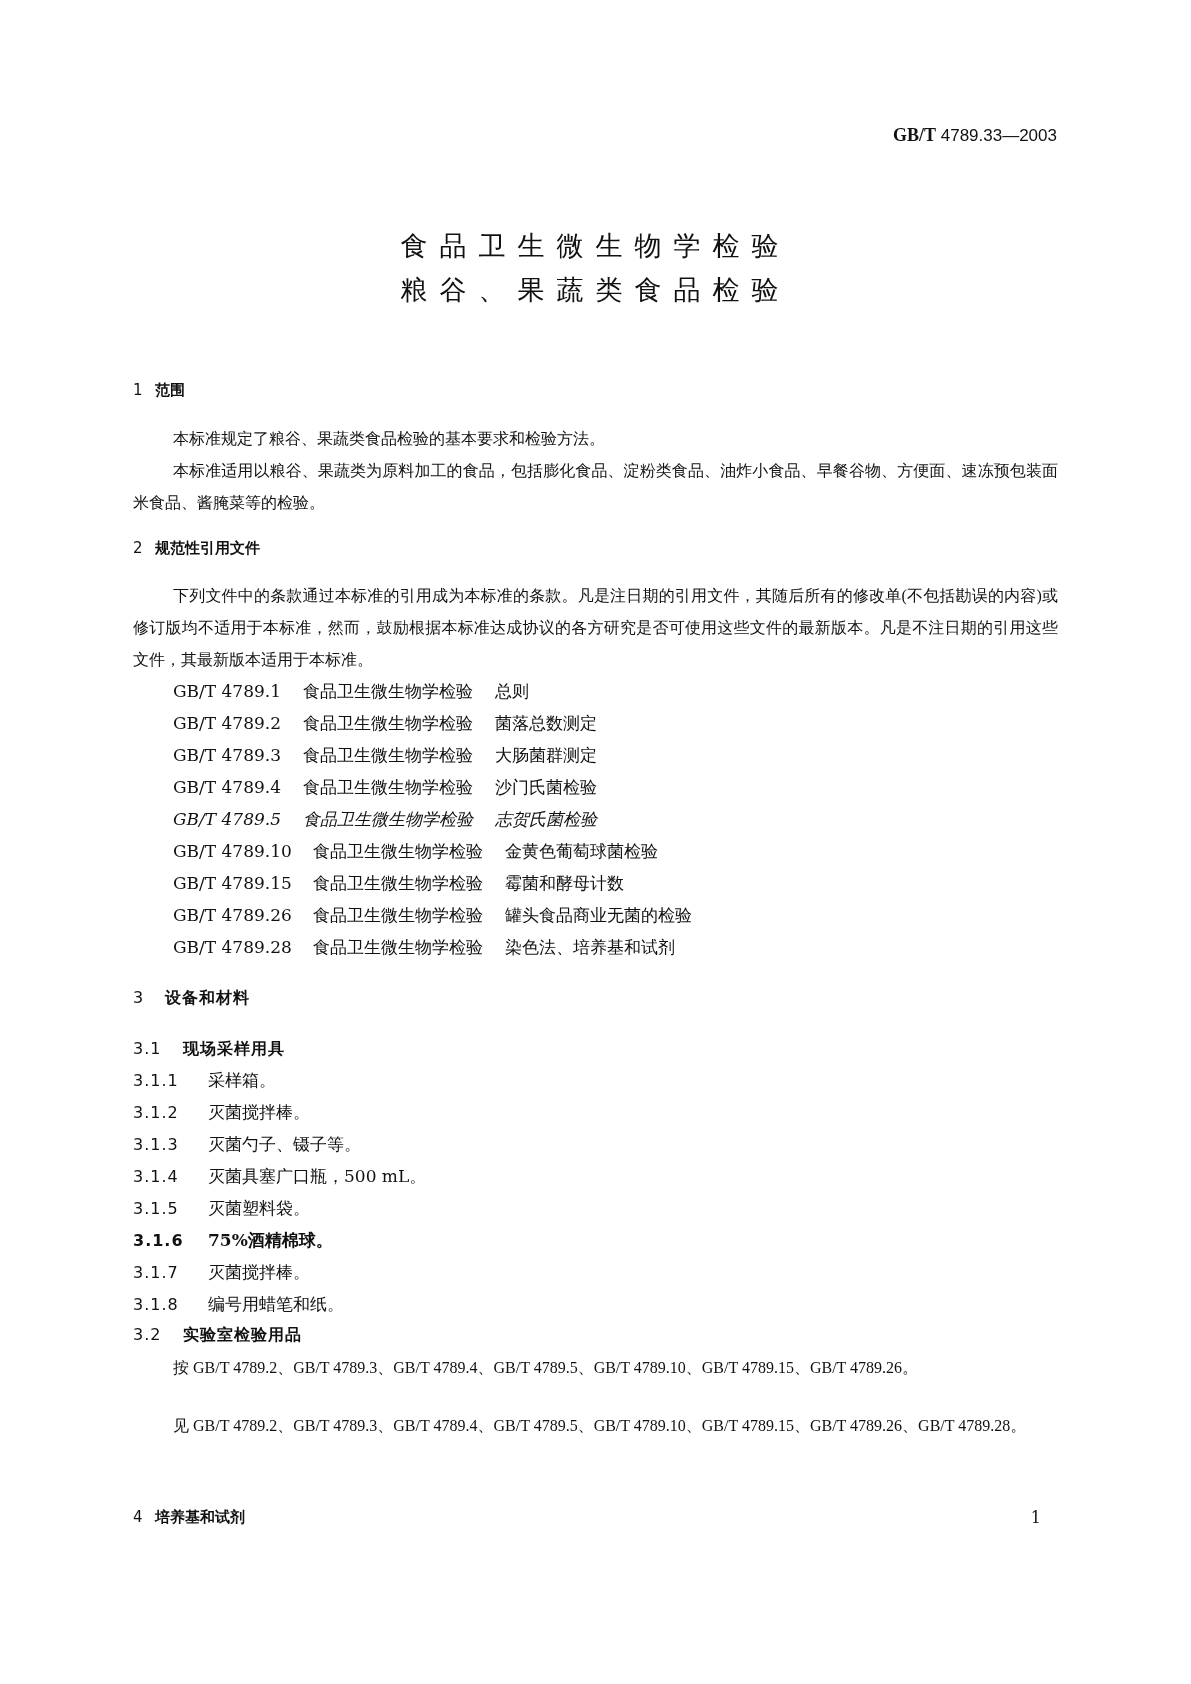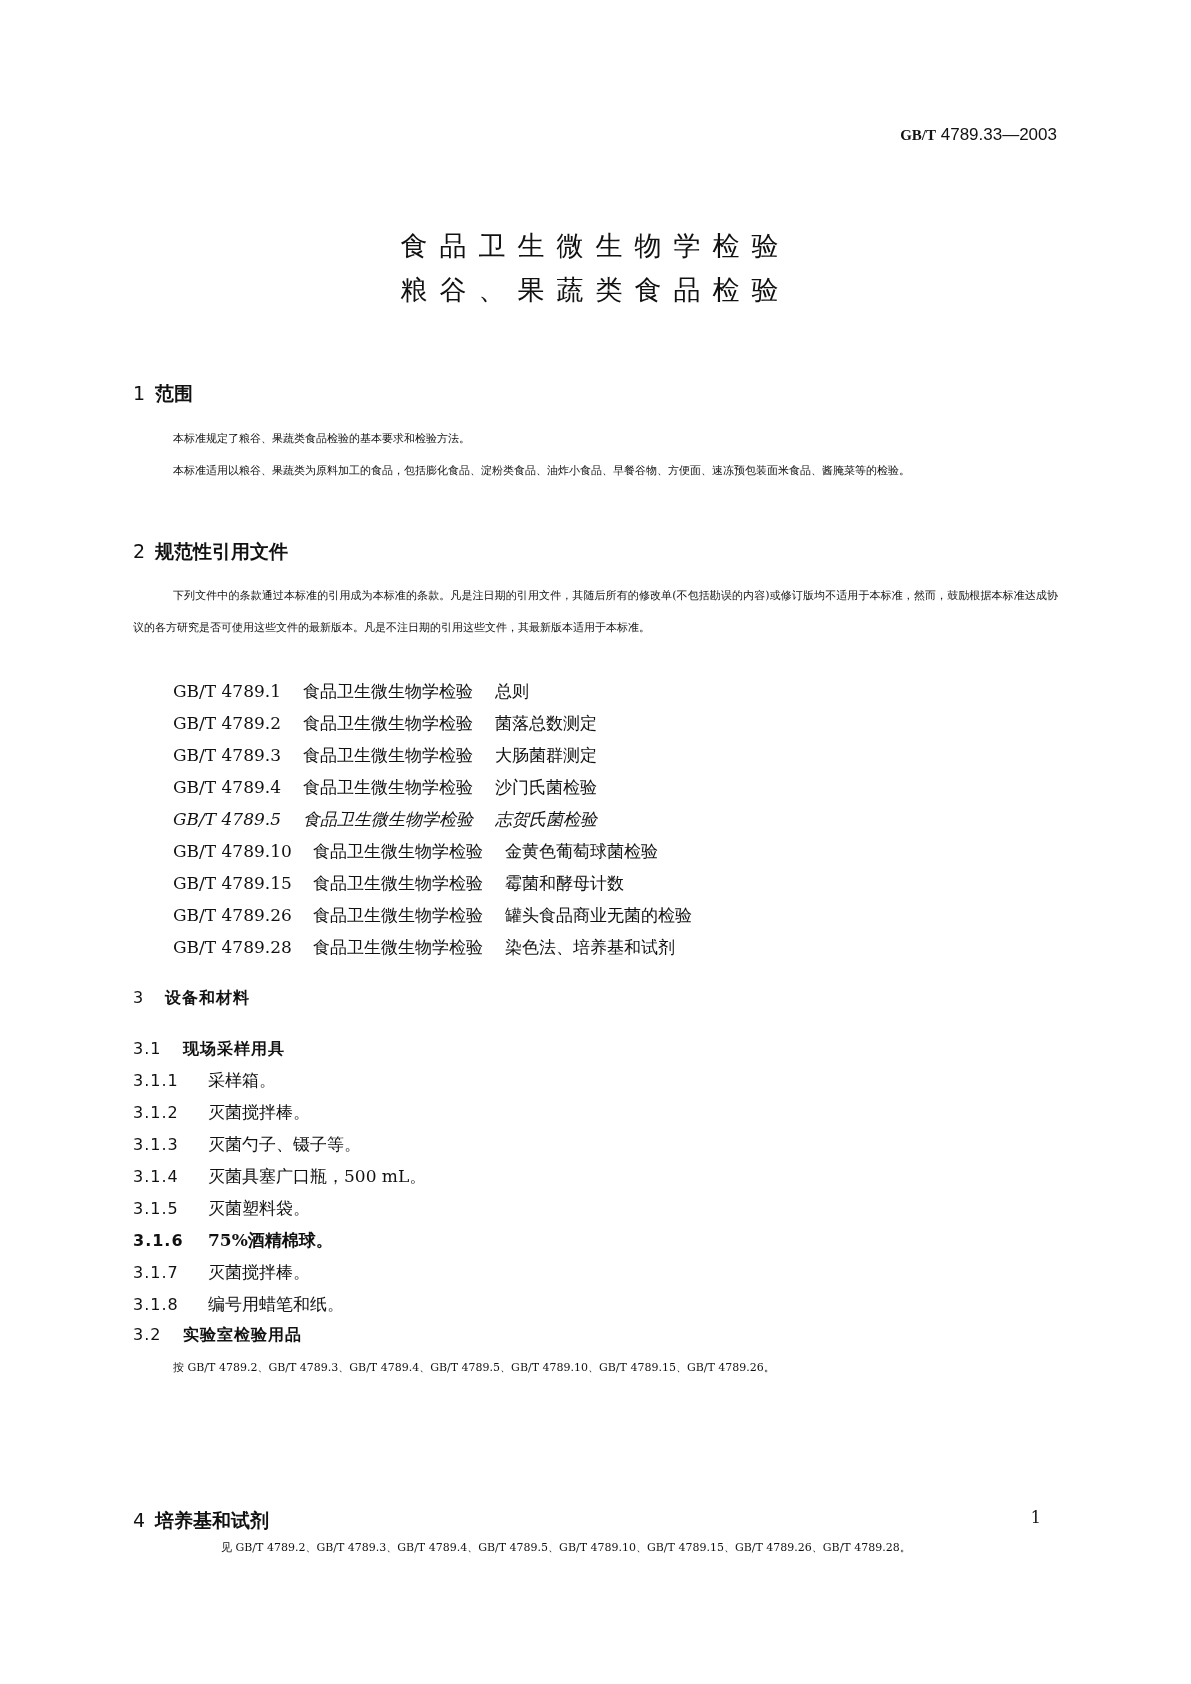--- a/index.html
+++ b/index.html
@@ -1,25 +1,25 @@
 <!DOCTYPE html>
 <html><head>
 <meta charset="utf-8">
 <style>
   html, body { margin: 0; padding: 0; background: #ffffff; }
   body { width: 1191px; height: 1684px; position: relative; overflow: hidden; color: #111; font-family: "DejaVu Serif", "Liberation Serif", serif; }
   .abs { position: absolute; white-space: nowrap; }
   .std-code { top: 125px; right: 134px; font-size: 17px; font-family: "Liberation Sans", sans-serif; }
-  .std-code b { font-family: "Liberation Serif", serif; font-weight: bold; font-size: 15px; }
+  .std-code b { font-family: "Liberation Serif", serif; font-weight: bold; font-size: 18px; }
   .title { left: 0; width: 1191px; text-align: center; font-family: "DejaVu Sans", sans-serif; font-size: 27px; letter-spacing: 12px; font-weight: 500; }
   .title1 { top: 228px; }
   .title2 { top: 272px; }
-  .h1 { left: 133px; font-family: "DejaVu Sans", sans-serif; font-size: 19px; font-weight: bold; }
+  .h1 { left: 133px; font-family: "DejaVu Sans", sans-serif; font-size: 15px; font-weight: bold; }
   .h1 .num { display: inline-block; width: 22px; font-weight: normal; }
-  .p { left: 133px; font-size: 11px; line-height: 32px; }
+  .p { left: 133px; font-size: 16px; line-height: 32px; font-family: Liberation Serif, serif; }
   .p.indent { text-indent: 40px; }
   .wrap { width: 925px; white-space: normal; text-align: justify; }
   .ref { left: 173px; font-size: 17px; }
   .ref .code { display: inline-block; }
   .ref .t2 { display: inline-block; margin-left: 22px; }
   .item { left: 133px; font-size: 17px; }
   .item .no { display: inline-block; font-family: "DejaVu Sans", sans-serif; font-size: 16px; width: 75px; letter-spacing: 1px; }
   .h2 { left: 133px; font-family: "DejaVu Sans", sans-serif; font-size: 16px; font-weight: bold; letter-spacing: 1px; }
   .h2 .no { display: inline-block; width: 50px; font-weight: normal; }
   .pageno { top: 1508px; right: 150px; font-size: 16px; }
@@ -58,15 +58,15 @@
 <div class="abs item" style="top:1165px;"><span class="no">3.1.4</span><span>灭菌具塞广口瓶，500 mL。</span></div>
 <div class="abs item" style="top:1197px;"><span class="no">3.1.5</span><span>灭菌塑料袋。</span></div>
 <div class="abs item" style="top:1229px;font-weight:bold;"><span class="no">3.1.6</span><span>75%酒精棉球。</span></div>
 <div class="abs item" style="top:1261px;"><span class="no">3.1.7</span><span>灭菌搅拌棒。</span></div>
 <div class="abs item" style="top:1293px;"><span class="no">3.1.8</span><span>编号用蜡笔和纸。</span></div>
 
 <div class="abs h2" style="top:1325px;"><span class="no">3.2</span><span>实验室检验用品</span></div>
 <div class="abs p indent wrap" style="top:1352px;">按 GB/T 4789.2、GB/T 4789.3、GB/T 4789.4、GB/T 4789.5、GB/T 4789.10、GB/T 4789.15、GB/T 4789.26。</div>
 
 <div class="abs h1" style="top:1508px;"><span class="num">4</span><span>培养基和试剂</span></div>
-<div class="abs p indent wrap" style="top:1532px;margin-left:48px;">见 GB/T 4789.2、GB/T 4789.3、GB/T 4789.4、GB/T 4789.5、GB/T 4789.10、GB/T 4789.15、GB/T 4789.26、GB/T 4789.28。</div>
+<div class="abs p indent wrap" style="top:1410px;">见 GB/T 4789.2、GB/T 4789.3、GB/T 4789.4、GB/T 4789.5、GB/T 4789.10、GB/T 4789.15、GB/T 4789.26、GB/T 4789.28。</div>
 
 <div class="abs pageno">1</div>
 
 </body></html>

